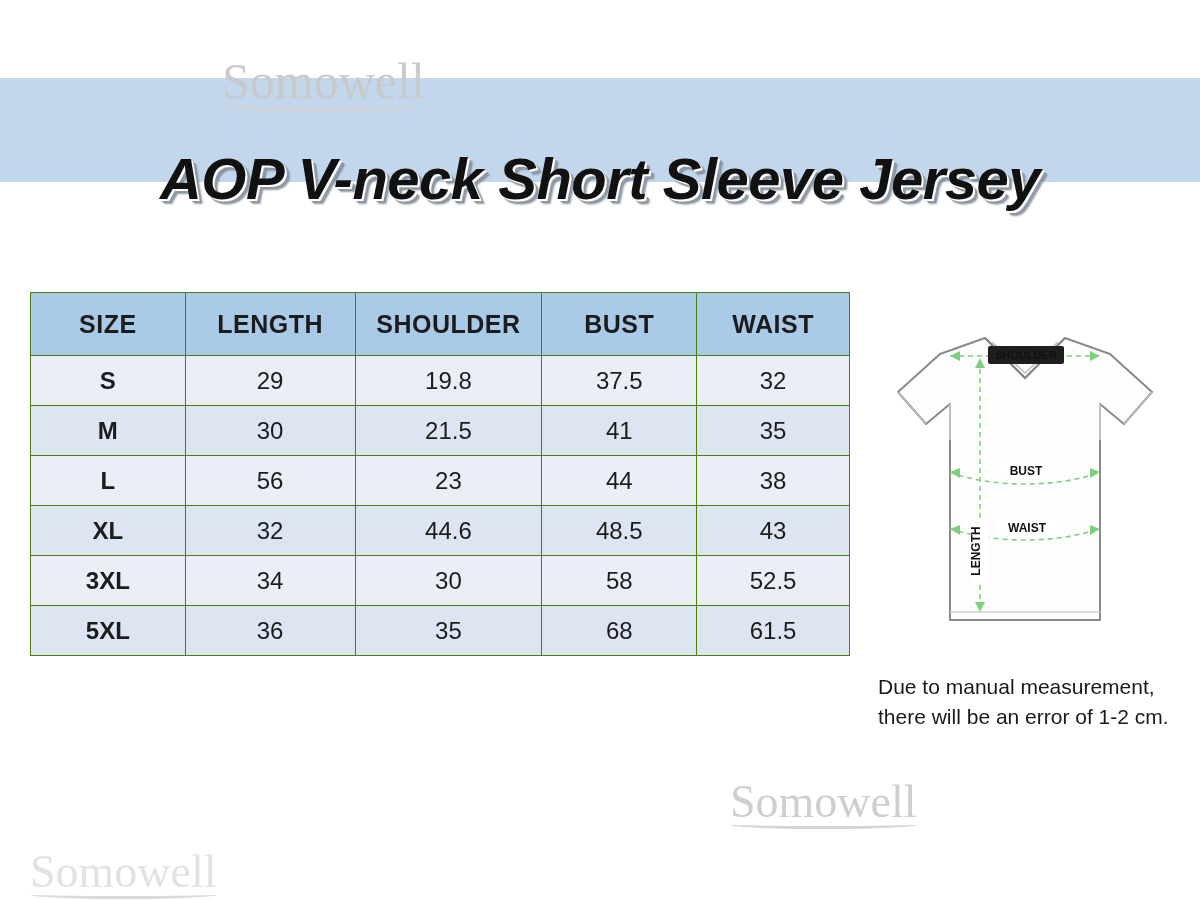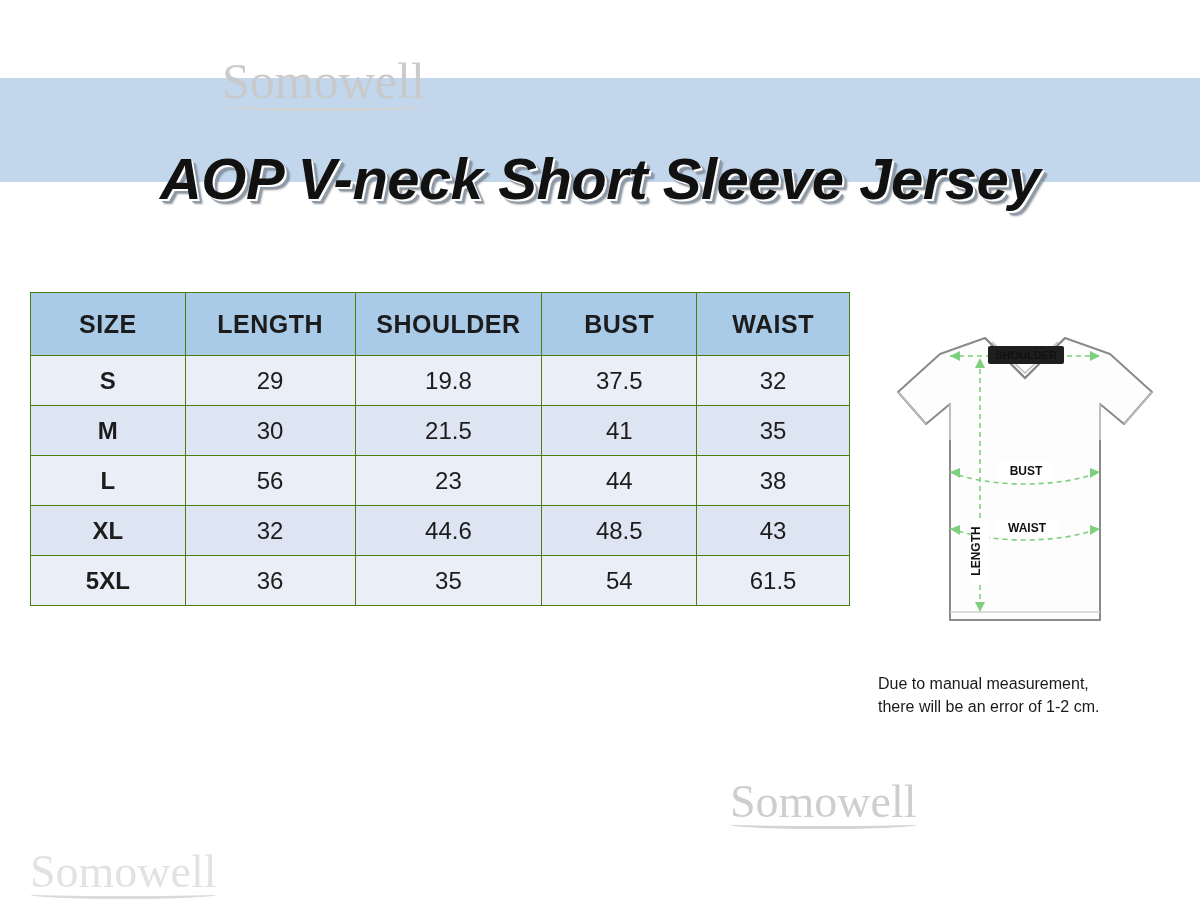--- a/index.html
+++ b/index.html
@@ -140,21 +140,21 @@
     left: 880px;
     top: 320px;
     width: 290px;
     height: 330px;
   }
   #note {
     position: absolute;
     left: 878px;
     top: 672px;
     width: 300px;
-    font-size: 16px;
+    font-size: 21px;
     color: #1a1a1a;
     line-height: 1.45;
     text-align: left;
   }
   .shirt-label {
     font-family: "Liberation Sans", sans-serif;
     font-weight: bold;
     fill: #111111;
   }
 </style>
@@ -221,24 +221,31 @@
       <td>38</td>
     </tr>
     <tr>
       <td class="size-cell">XL</td>
       <td>32</td>
       <td>44.6</td>
       <td>48.5</td>
       <td>43</td>
     </tr>
     <tr>
+      <td class="size-cell">3XL</td>
+      <td>34</td>
+      <td>30</td>
+      <td>58</td>
+      <td>52.5</td>
+    </tr>
+    <tr>
       <td class="size-cell">5XL</td>
       <td>36</td>
       <td>35</td>
-      <td>54</td>
+      <td>68</td>
       <td>61.5</td>
     </tr>
   </tbody>
 </table>
 
 <svg id="illustration" viewBox="0 0 290 330">
 
   <g>
     <path d="M105 18 L60 34 L18 72 L46 104 L70 84 L70 300 L220 300 L220 84 L244 104 L272 72 L230 34 L185 18
              L145 58 Z" fill="#fdfdfd" stroke="#8a8a8a" stroke-width="2" stroke-linejoin="round"></path>

